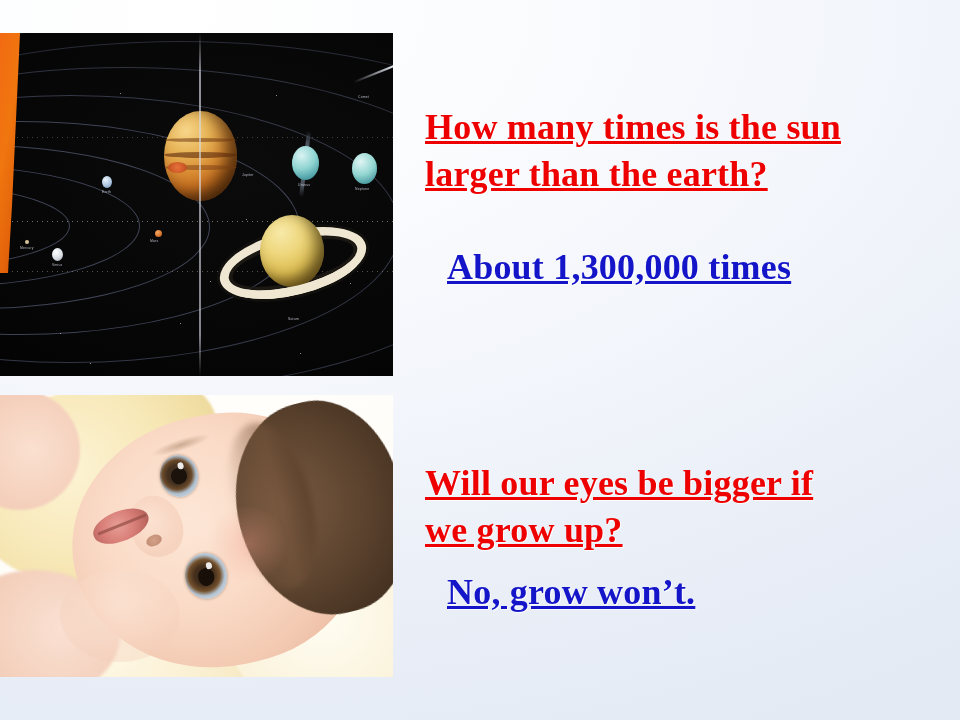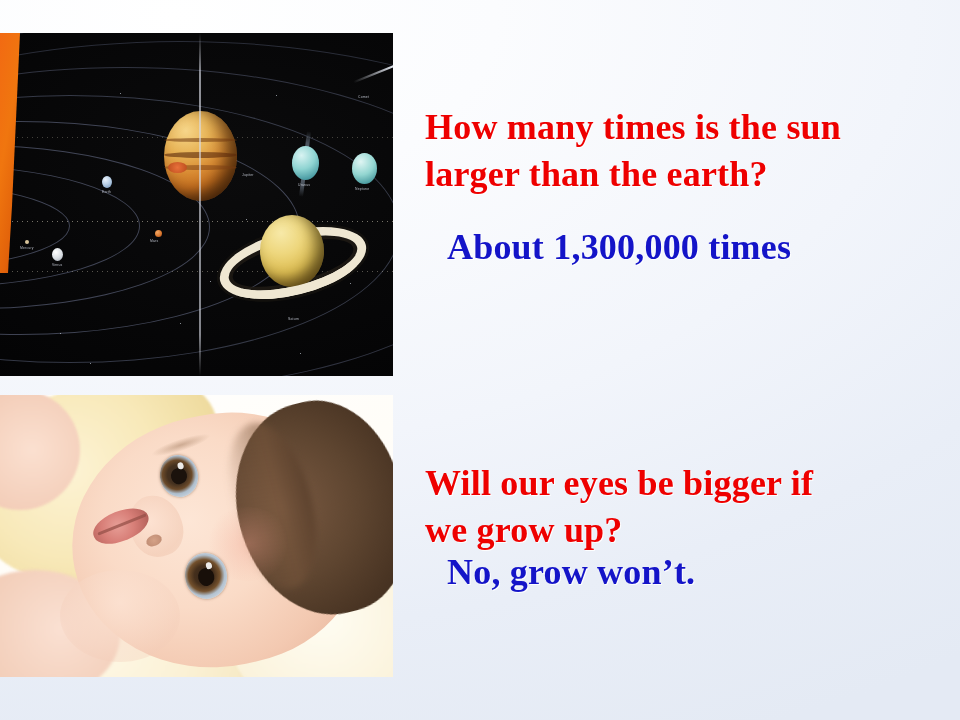--- a/index.html
+++ b/index.html
@@ -147,31 +147,32 @@
   #mouth{left:92px;top:116px;width:58px;height:30px;border-radius:48% 52% 50% 50%;transform:rotate(-22deg);
      background:radial-gradient(circle at 45% 45%, #e79e96 0%, #d87f78 45%, #c06a63 75%, #a85a54 100%);}
   #mouth-line{left:96px;top:128px;width:52px;height:3px;border-radius:3px;transform:rotate(-22deg);
      background:rgba(150,80,72,.75);}
   #cheek{left:205px;top:112px;width:86px;height:74px;border-radius:50%;
      background:radial-gradient(circle,rgba(240,160,140,.35),rgba(240,160,140,0) 70%);}
   #chin{left:60px;top:175px;width:120px;height:92px;border-radius:50%;
      background:radial-gradient(circle at 50% 35%, rgba(252,226,210,.85), rgba(243,205,185,.35) 70%, rgba(243,205,185,0) 100%);}
 
   
-  .qa{position:absolute;}
+  .qa{position:absolute;text-decoration:underline;}
   .q{
     color:#ee0000;font-weight:bold;font-size:36px;line-height:47px;
     font-family:"Liberation Serif", serif;letter-spacing:.2px;
     text-shadow:1px 1px 0 rgba(255,255,255,.9);
     white-space:pre-line;
   }
   .a{
     color:#1414c8;font-weight:bold;font-size:36px;line-height:46px;
     font-family:"Liberation Serif", serif;letter-spacing:.2px;
     text-shadow:1px 1px 0 rgba(255,255,255,.9);
+    margin-top:20px;
   }
   #q1{left:425px;top:104px;width:500px;}
   #a1{left:447px;top:224px;width:500px;}
   #q2{left:425px;top:460px;width:500px;}
   #a2{left:447px;top:549px;width:500px;}
 </style>
 </head>
 <body>
 
 <div id="slide">

